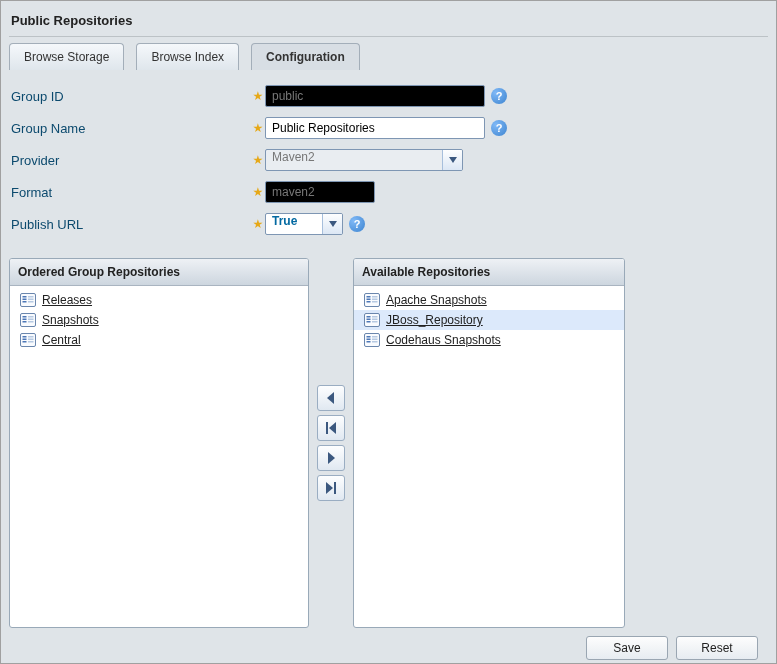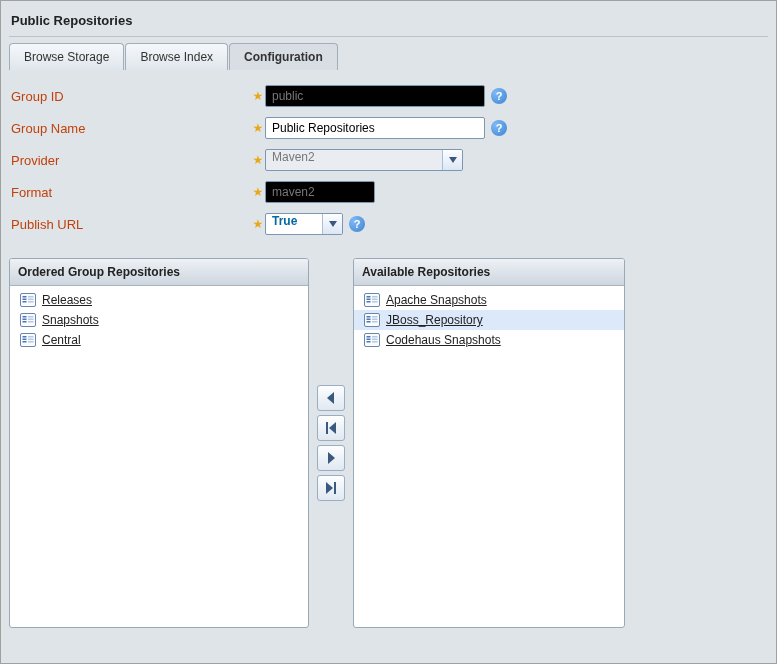--- a/index.html
+++ b/index.html
@@ -19,21 +19,21 @@
   }
   .panel-title {
     font-weight: bold;
     font-size: 13px;
     padding: 4px 2px 8px 2px;
     border-bottom: 1px solid #bcc2c6;
     margin-bottom: 0;
   }
   .tabbar {
     display: flex;
-    gap: 1px;
+    gap: 12px;
     align-items: center;
     padding-top: 6px;
   }
   .tab {
     padding: 6px 14px;
     background: linear-gradient(#f5f8fb, #dfe6ec);
     border: 1px solid #a3aeb9;
     border-bottom: none;
     border-radius: 4px 4px 0 0;
     cursor: pointer;
@@ -47,21 +47,21 @@
     padding: 10px 2px 0 2px;
   }
   .form-row {
     display: flex;
     align-items: center;
     height: 32px;
   }
   .form-label {
     width: 240px;
     font-size: 13px;
-    color: #c2410c;
+    color: #0c4a6e;
   }
   .star {
     color: #e6a817;
     font-size: 12px;
     width: 14px;
     text-align: center;
   }
   .text-input, .select, .readonly-box {
     height: 22px;
     border: 1px solid #7e96b3;
@@ -337,14 +337,18 @@
             <svg class="repo-icon" viewBox="0 0 16 14">
               <use href="#repo-icon-g"></use>
             </svg>
             <span>Codehaus Snapshots</span>
           </div>
         </div>
     </div>
 
   </div>
 
+  <div class="footer-buttons">
+    <div class="btn">Save</div>
+    <div class="btn">Reset</div>
+  </div>
 
 </div>
 
 </body></html>

